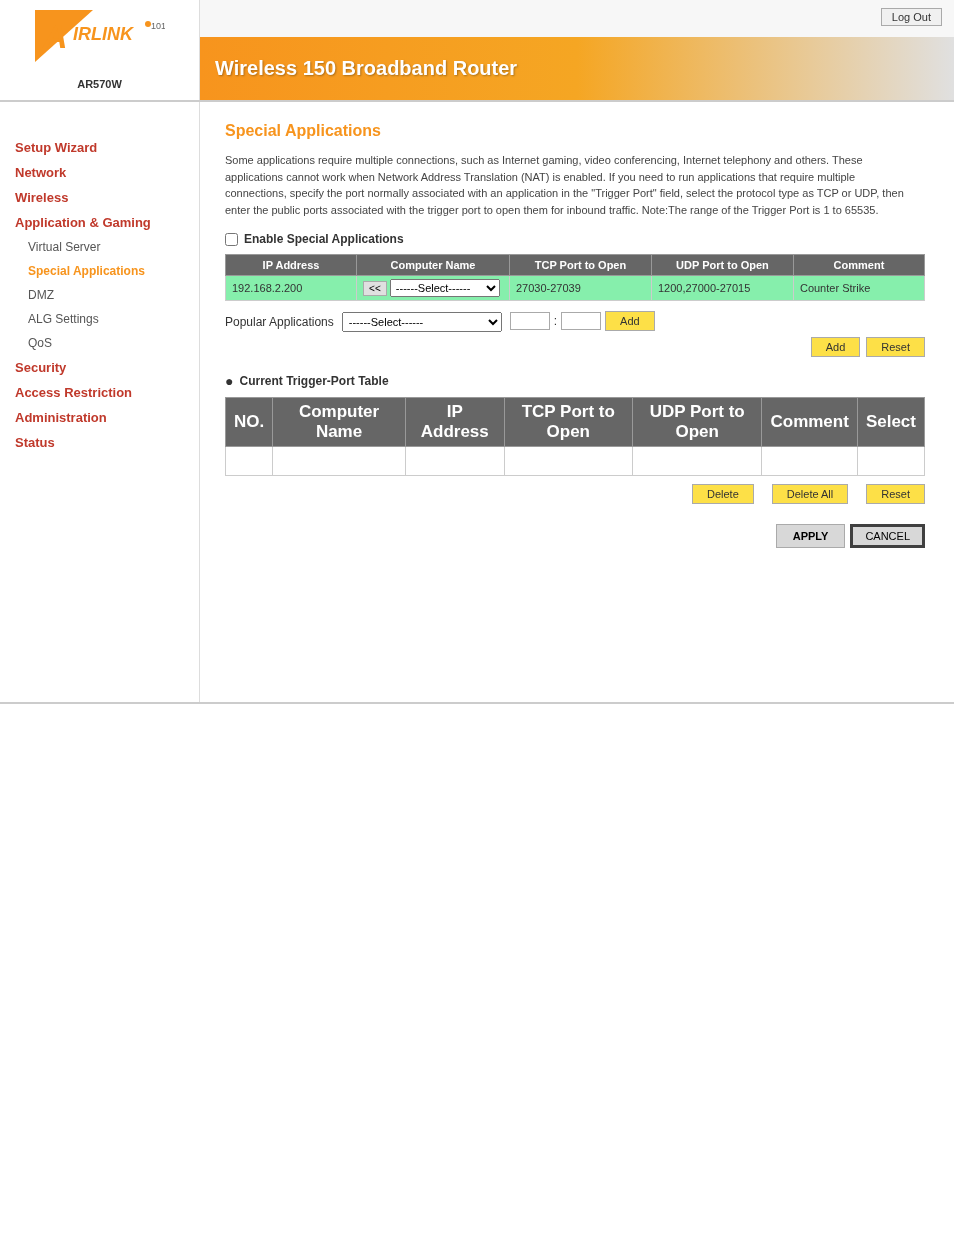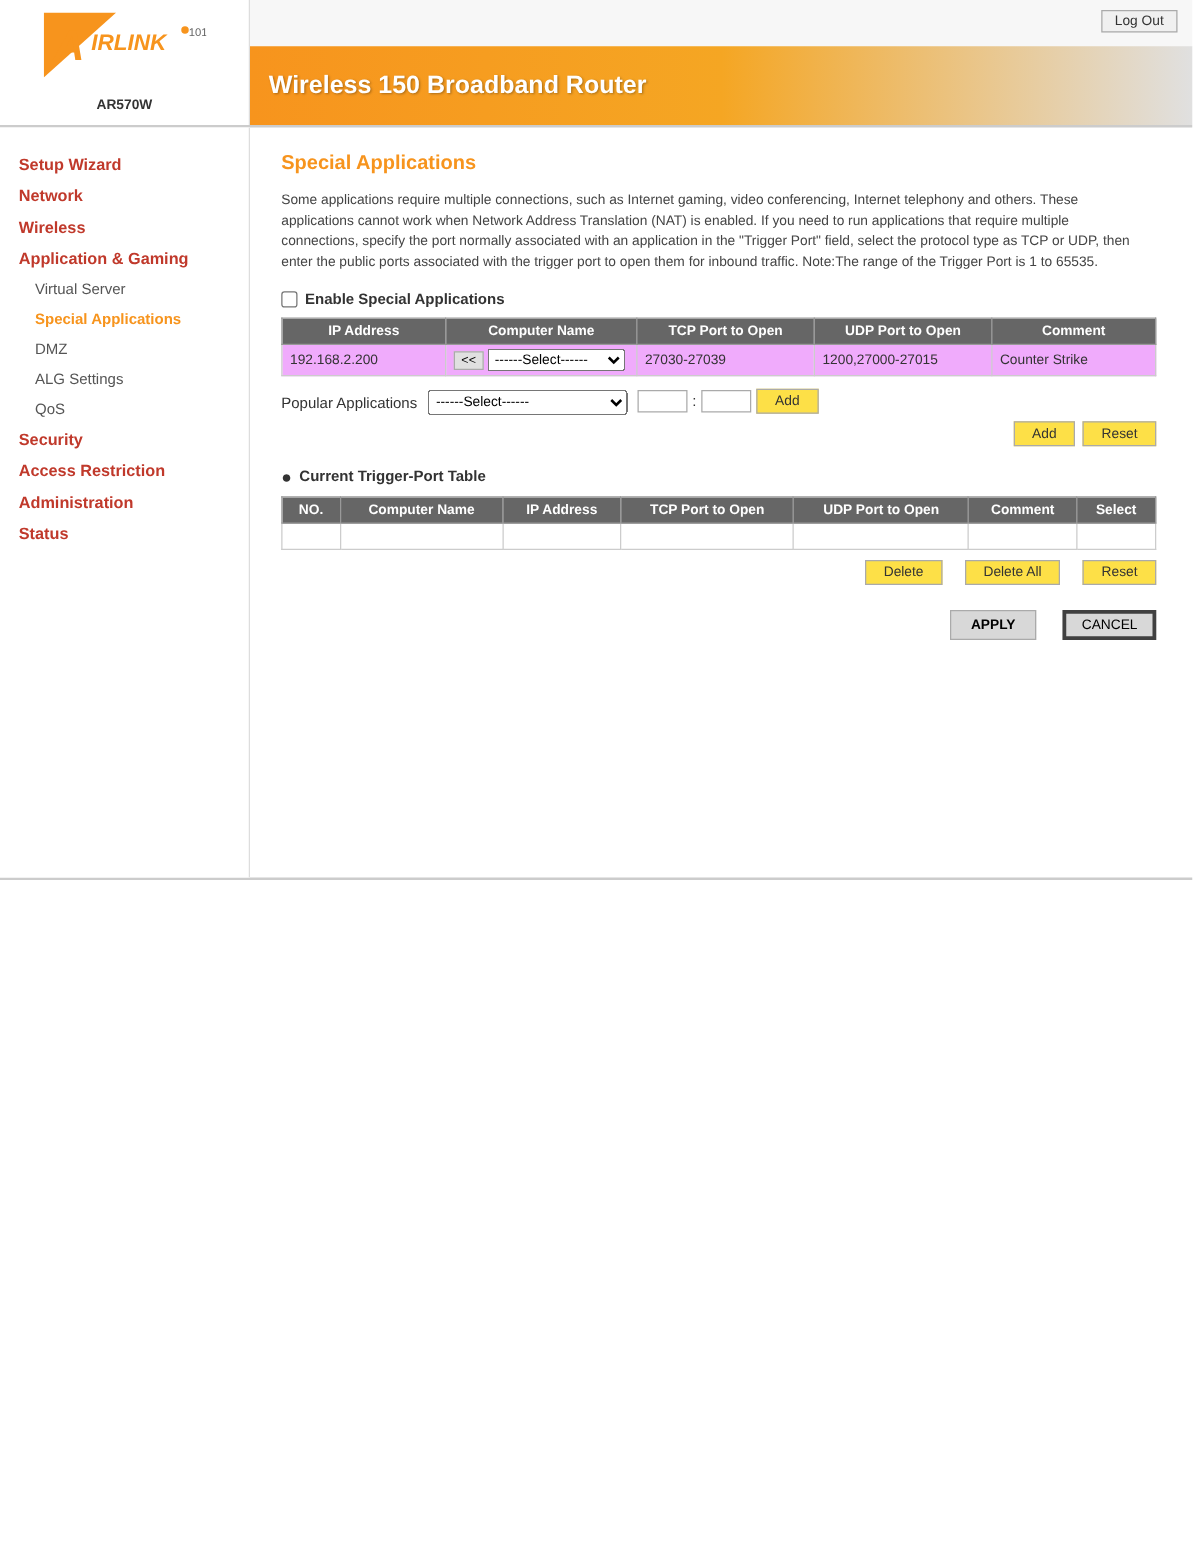--- a/index.html
+++ b/index.html
@@ -68,21 +68,21 @@
       display: flex;
       min-height: 600px;
     }
 
     
     .sidebar {
       width: 200px;
       min-width: 200px;
       background: #fff;
       border-right: 1px solid #ddd;
-      padding: 15px 0;
+      padding: 31px 0;
     }
     .sidebar-item {
       display: block;
       padding: 5px 15px;
       font-size: 13px;
       color: #333;
       cursor: pointer;
       text-decoration: none;
     }
     .sidebar-item.bold { font-weight: bold; color: #c0392b; }
@@ -139,21 +139,21 @@
       background: #666;
       color: #fff;
       padding: 4px 8px;
       border: 1px solid #999;
       text-align: center;
       font-weight: bold;
     }
     .app-table td {
       border: 1px solid #ccc;
       padding: 3px 6px;
-      background: #f0abfc;
+      background: #86efac;
     }
     .app-table .ip-cell {
       width: 120px;
     }
     .app-table .name-cell {
       width: 140px;
     }
     .app-table .tcp-cell {
       width: 130px;
     }
@@ -215,21 +215,21 @@
       display: flex;
       align-items: center;
       gap: 6px;
     }
     .bullet { color: #333; font-size: 14px; }
 
     .trigger-table {
       border-collapse: collapse;
       width: 100%;
       max-width: 700px;
-      font-size: 11px;
+      font-size: 17px;
       margin-bottom: 8px;
     }
     .trigger-table th {
       background: #666;
       color: #fff;
       padding: 4px 8px;
       border: 1px solid #999;
       text-align: center;
       font-weight: bold;
     }
@@ -243,21 +243,21 @@
     
     .bottom-row1 {
       display: flex;
       gap: 18px;
       margin-bottom: 20px;
       max-width: 700px;
       justify-content: flex-end;
     }
     .bottom-row2 {
       display: flex;
-      gap: 21px;
+      gap: 5px;
       max-width: 700px;
       justify-content: flex-end;
     }
     .btn-apply {
       background: #d8d8d8;
       border: 1px solid #aaa;
       padding: 3px 16px;
       font-size: 11px;
       cursor: pointer;
       font-weight: bold;

